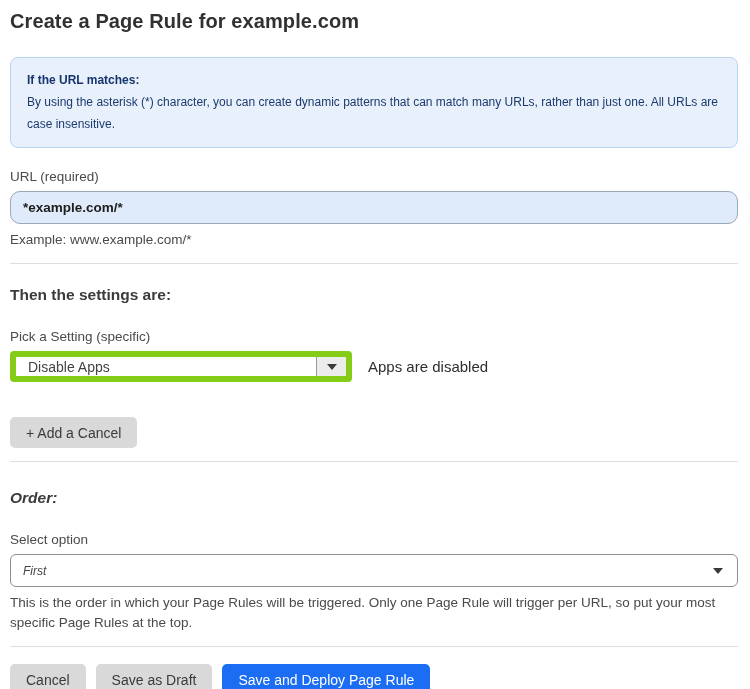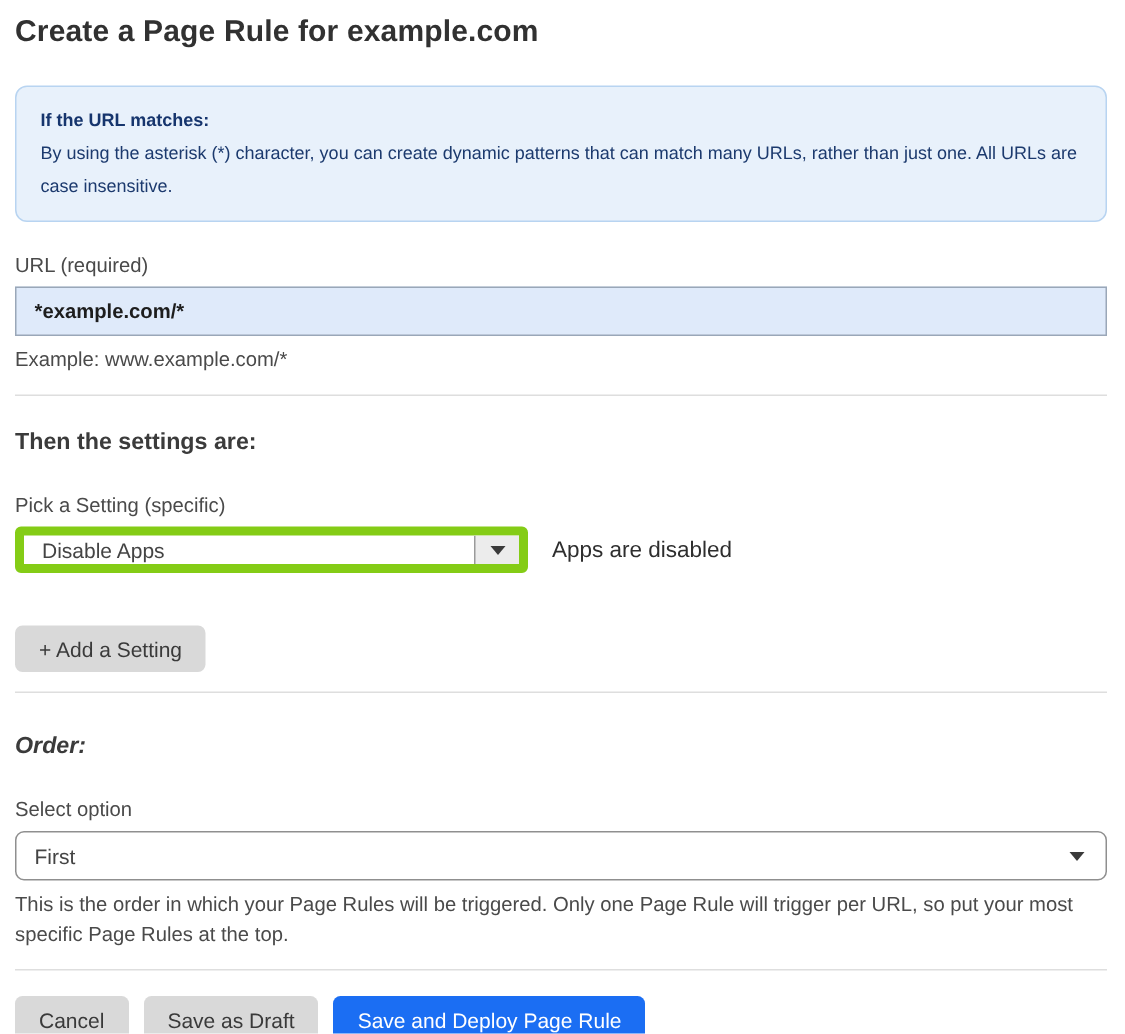--- a/index.html
+++ b/index.html
@@ -57,21 +57,21 @@
     line-height: 20px;
   }
   
   .url-label { margin-top: 21px; }
   .url-input {
     margin-top: 6px;
     width: 100%;
     height: 33px;
     background: #dfeafa;
     border: 1px solid #9aa7b8;
-    border-radius: 0;
+    border-radius: 10px;
     padding: 0 12px;
     font-family: "Liberation Sans", sans-serif;
     font-size: 13.5px;
     font-weight: 600;
     color: #1d1d1d;
     outline: none;
   }
   .url-hint { margin-top: 6px; }
   
   .divider {
@@ -158,23 +158,24 @@
     margin-top: 6px;
     width: 100%;
     height: 33px;
     border: 1px solid #8f8f8f;
     border-radius: 6px;
     background: #ffffff;
     display: flex;
     align-items: center;
     justify-content: space-between;
     padding: 0 14px 0 12px;
-    font-size: 14px;
+    font-size: 12px;
     color: #444444;
     cursor: pointer;
+    font-style: italic;
   }
   .order-hint { margin-top: 6px; max-width: 720px; }
   
   .actions {
     margin-top: 17px;
     display: flex;
     align-items: center;
   }
   .actions .btn + .btn { margin-left: 10px; }
   .actions .btn-primary { margin-left: 22px; }
@@ -204,21 +205,21 @@
   <div class="setting-row">
     <div class="setting-select">
       <span class="setting-select-value">Disable Apps</span>
       <span class="setting-select-arrow">
         <span class="caret-down"></span>
       </span>
     </div>
     <span class="setting-status">Apps are disabled</span>
   </div>
 
-  <button class="btn btn-gray add-setting-btn">+ Add a Setting</button>
+  <button class="btn btn-gray add-setting-btn">+ Add a Cancel</button>
 
   <hr class="divider">
 
   <h2 class="section-heading order-heading">Order:</h2>
 
   <label class="field-label order-label">Select option</label>
 
   <div class="order-select">
     <span>First</span>
     <span class="caret-down"></span>

